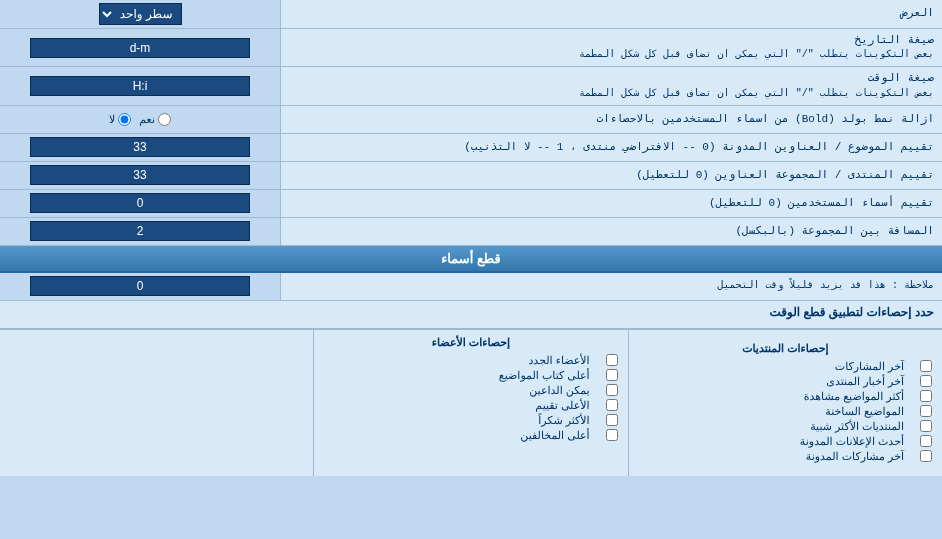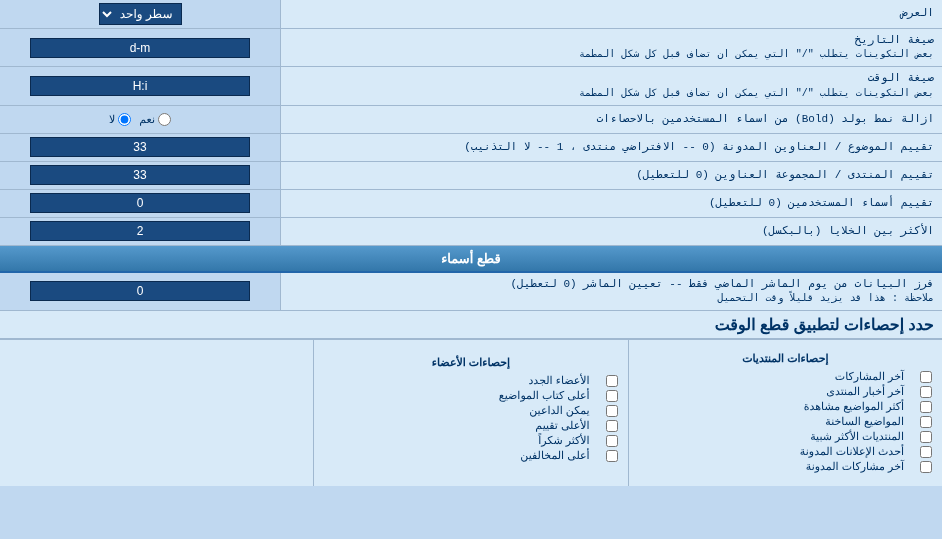--- a/index.html
+++ b/index.html
@@ -114,21 +114,21 @@
       height: 12px;
     }
 
     .limit-label-cell {
       background: #d8eaf8;
       color: #003366;
       padding: 4px 8px;
       display: flex;
       align-items: flex-start;
       justify-content: flex-start;
-      font-size: 16px;
+      font-size: 12px;
       font-weight: bold;
       flex: 1;
     }
 
     .note-text {
       font-size: 10px;
       color: #003366;
     }
   </style>
 </head>
@@ -211,35 +211,34 @@
     <div class="label-cell">
       <span>تقييم أسماء المستخدمين (0 للتعطيل)</span>
     </div>
     <div class="input-cell">
       <input class="input-field" type="text" value="0" style="">
     </div>
   </div>
 
   <div class="row">
     <div class="label-cell">
-      <span>الأكثر بين الخلايا (بالبكسل)</span>
+      <span>المسافة بين المجموعة (بالبكسل)</span>
     </div>
     <div class="input-cell">
       <input class="input-field" type="text" value="2" style="">
     </div>
   </div>
 
   <div class="section-header">
     <span>قطع أسماء</span>
   </div>
 
   <div class="row">
     <div class="label-cell">
       <div>
-        <div>فرز البيانات من يوم الماشر الماضي فقط -- تعيين الماشر (0 لتعطيل)</div>
         <div class="note-text">
           <span>ملاحظة : هذا قد يزيد قليلاً وقت التحميل</span>
         </div>
       </div>
     </div>
     <div class="input-cell">
       <input class="input-field" type="text" value="0" style="">
     </div>
   </div>
 
@@ -276,21 +275,21 @@
       <div class="checkbox-item">
         <input type="checkbox" style="">
         <span>أحدث الإعلانات المدونة</span>
       </div>
       <div class="checkbox-item">
         <input type="checkbox" style="">
         <span>آخر مشاركات المدونة</span>
       </div>
     </div>
 
-    <div style="flex:1; padding:16px 10px; border-left:1px solid #a0b8d0;">
+    <div style="flex:1; padding:6px 10px; border-left:1px solid #a0b8d0;">
       <div class="stats-col-header">إحصاءات الأعضاء</div>
       <div class="checkbox-item">
         <input type="checkbox" style="">
         <span>الأعضاء الجدد</span>
       </div>
       <div class="checkbox-item">
         <input type="checkbox" style="">
         <span>أعلى كتاب المواضيع</span>
       </div>
       <div class="checkbox-item">

